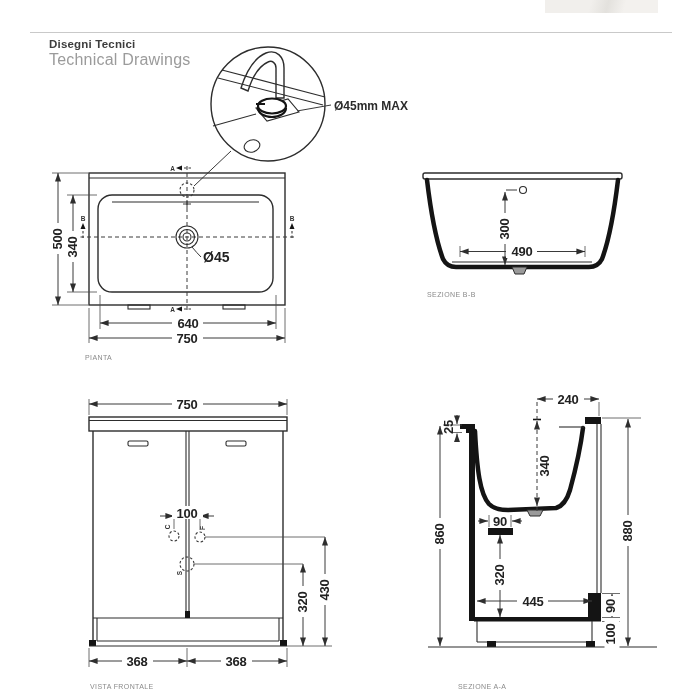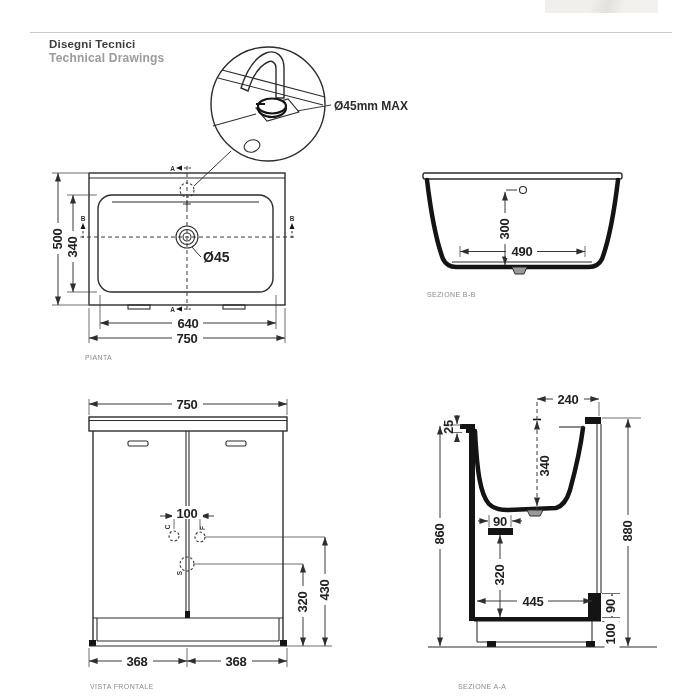--- a/index.html
+++ b/index.html
@@ -2,21 +2,21 @@
 <html><head>
 <meta charset="utf-8">
 <style>
   html,body{margin:0;padding:0;background:#fff;}
   .page{position:relative;width:700px;height:700px;background:#ffffff;overflow:hidden;
         font-family:"Liberation Sans", sans-serif;}
   .photo-fragment{position:absolute;left:545px;top:0;width:113px;height:13px;
         background:linear-gradient(105deg,#f1efec 40%,#e3e1dd 55%,#f3f1ee 70%);}
   .divider{position:absolute;left:30px;top:32px;width:642px;height:0;border-top:1.5px solid #c9c9c9;}
   .hdr-it{position:absolute;left:49px;top:38px;font-size:11.5px;font-weight:bold;color:#3d3d3d;letter-spacing:0.2px;}
-  .hdr-en{position:absolute;left:49px;top:51px;font-size:12px;color:#9b9b9b;letter-spacing:0.2px;font-weight:bold;}
+  .hdr-en{position:absolute;left:49px;top:51px;font-size:16px;color:#9b9b9b;letter-spacing:0.2px;}
   svg{position:absolute;left:0;top:0;}
   svg text{font-family:"Liberation Sans", sans-serif;}
   .dim{font-size:13px;font-weight:bold;fill:#222;letter-spacing:-0.3px;}
   .dim-lg{font-size:14px;font-weight:bold;fill:#222;}
   .callout{font-size:12px;font-weight:bold;fill:#2b2b2b;}
   .tiny{font-size:6.5px;font-weight:bold;fill:#333;}
   .viewlabel{font-size:7px;fill:#8a8a8a;letter-spacing:0.4px;}
   .ln{stroke:#2d2d2d;stroke-width:1.4;fill:none;}
   .ln-t{stroke:#2d2d2d;stroke-width:1.1;fill:none;}
   .thick{stroke:#141414;stroke-width:4.5;fill:none;stroke-linejoin:round;stroke-linecap:round;}

